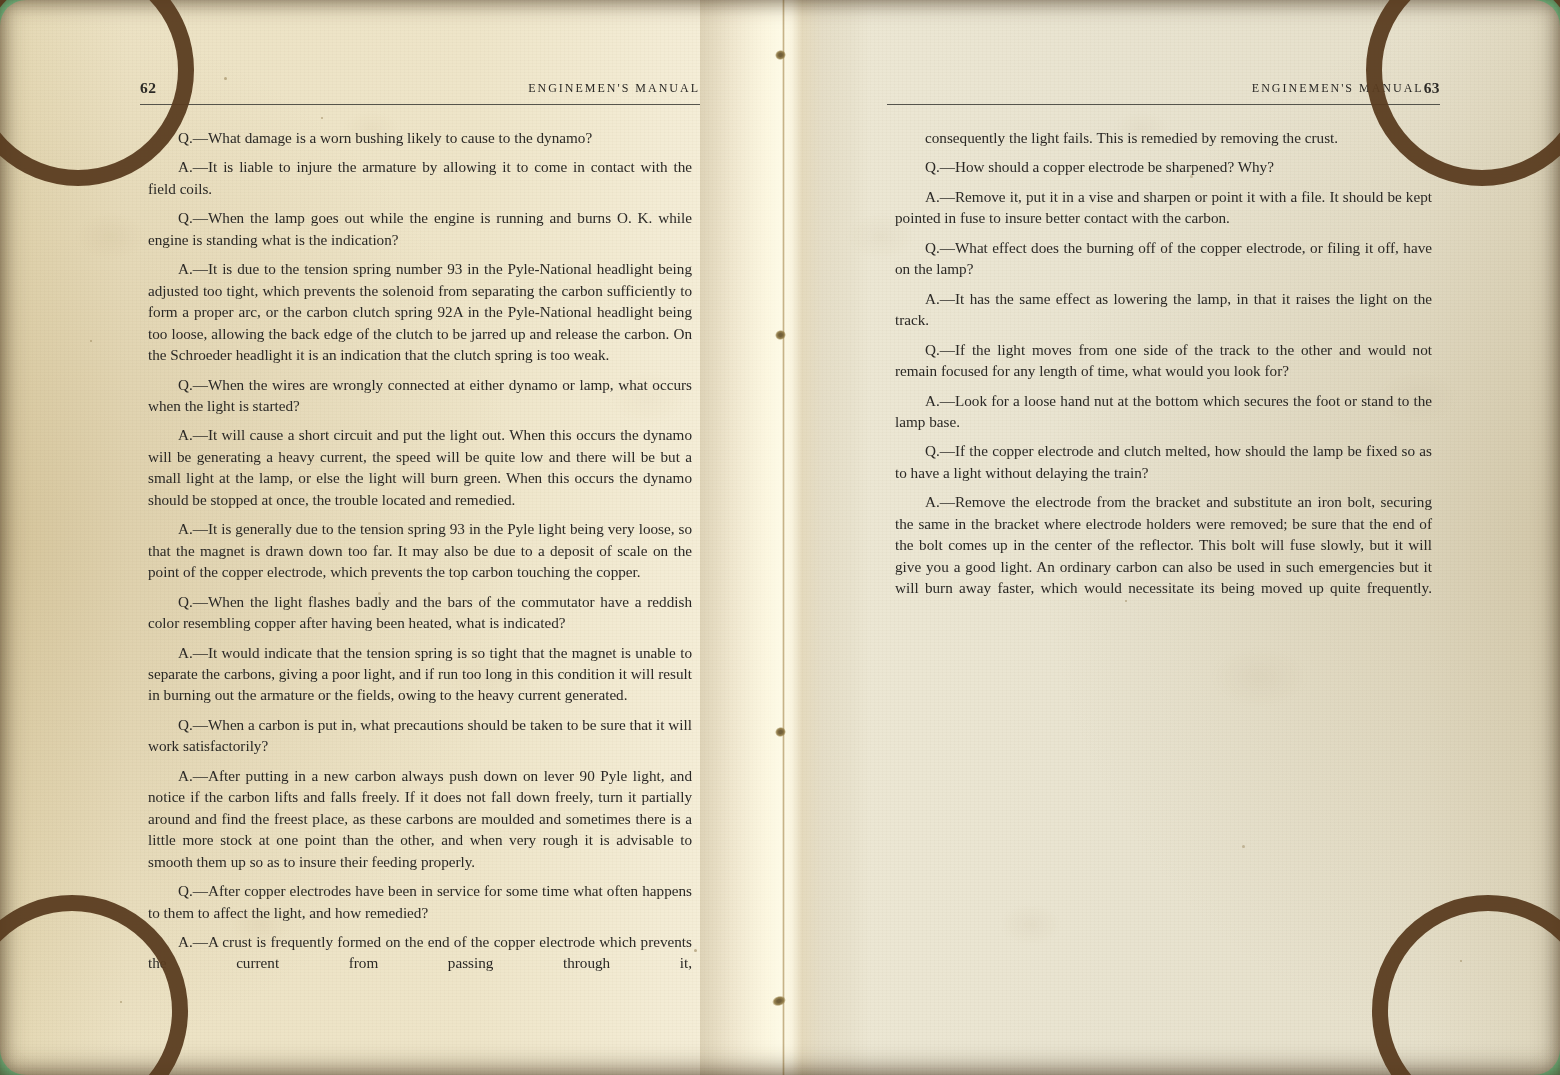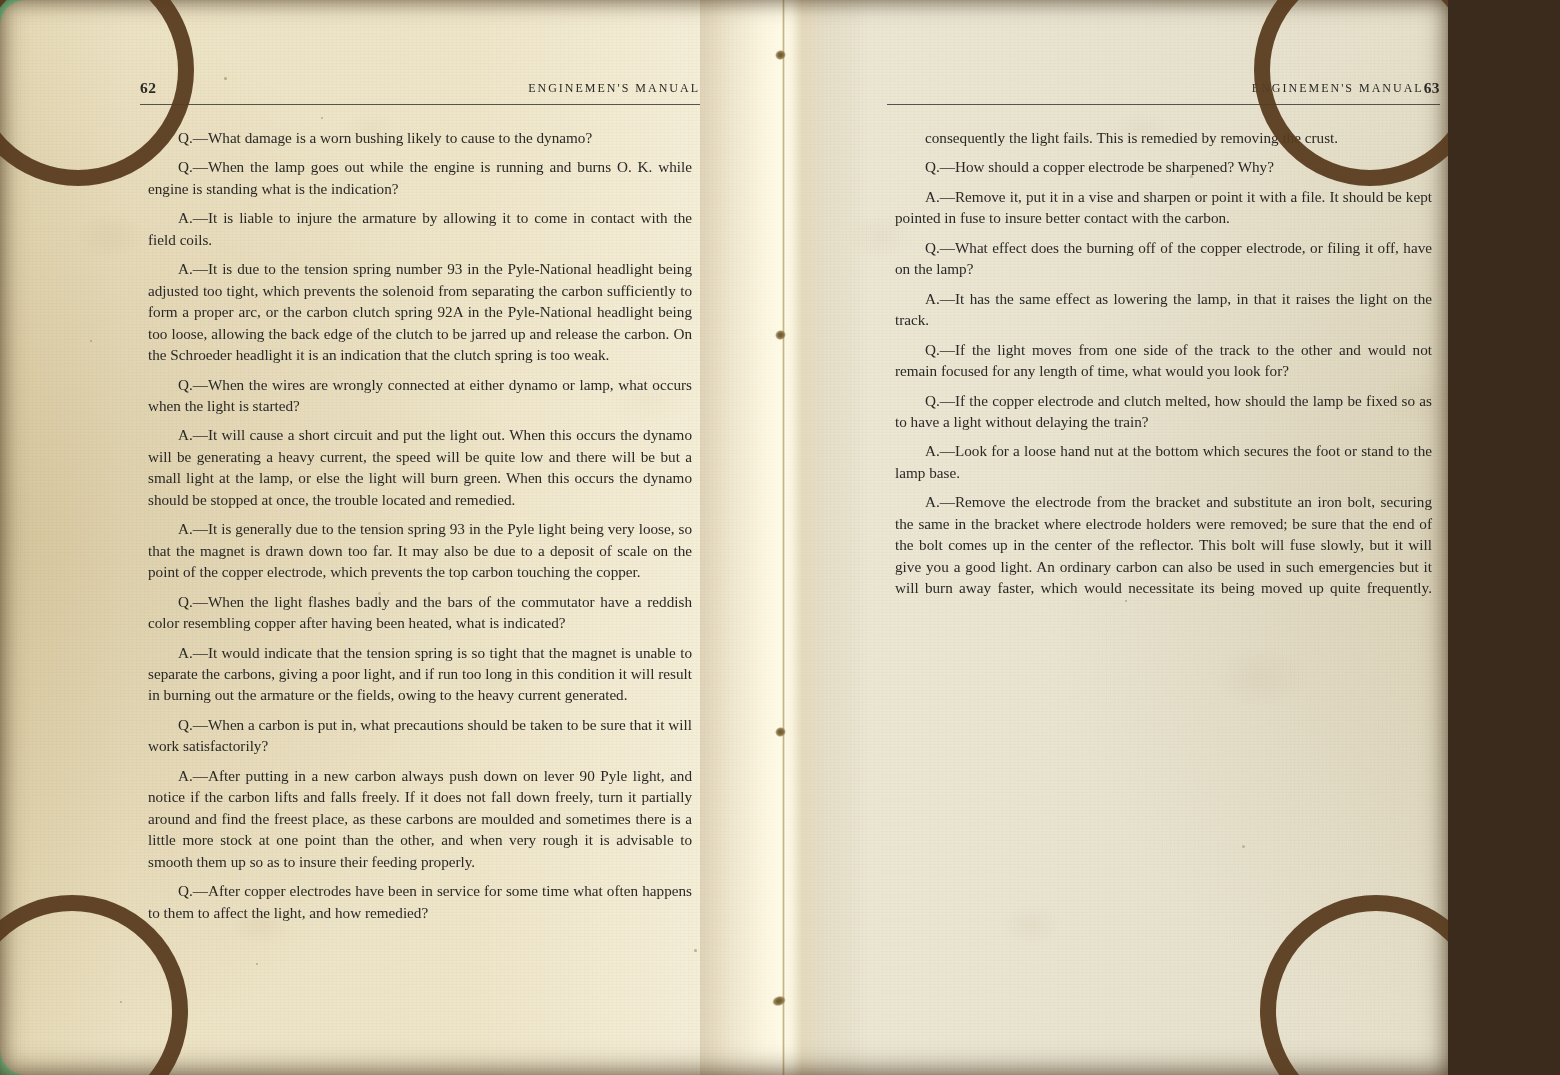--- a/index.html
+++ b/index.html
@@ -4,21 +4,21 @@
 <title>Enginemen's Manual — pages 62-63</title>
 <style>
   html,body{margin:0;padding:0;}
   body{
     width:1560px;height:1075px;
     background:#3a2b1c;
     font-family:"Liberation Serif","DejaVu Serif",serif;
     overflow:hidden;
   }
   .scan{
-    position:relative;width:1448px;height:1075px;overflow:hidden;
+    position:relative;width:1560px;height:1075px;overflow:hidden;
     background:#86efac;
   }
   
   .leaf{
     position:absolute;top:0;bottom:0;
   }
   .leaf-left{
     left:0;width:790px;
     background:
       radial-gradient(120% 90% at 0% 50%, rgba(176,150,96,.30) 0%, rgba(176,150,96,0) 55%),
@@ -141,31 +141,32 @@
 
     <div class="page">
       <div class="hdr" style="left:140px;right:90px;">
         <span class="folio">62</span>
         <span class="run-title">ENGINEMEN'S MANUAL</span>
       </div>
       <div class="rule" style="left:140px;width:560px;top:104px;"></div>
 
       <div class="col" id="col-left" style="left:140px;width:560px;top:119px;">
           <p>Q.—What damage is a worn bushing likely to cause to the dynamo?</p>
+          <p>A.—It is liable to injure the armature by allowing it to come in contact with the field coils.</p>
           <p>Q.—When the lamp goes out while the engine is running and burns O. K. while engine is standing what is the indication?</p>
-          <p>A.—It is liable to injure the armature by allowing it to come in contact with the field coils.</p>
           <p>A.—It is due to the tension spring number 93 in the Pyle-National headlight being adjusted too tight, which prevents the solenoid from separating the carbon sufficiently to form a proper arc, or the carbon clutch spring 92A in the Pyle-National headlight being too loose, allowing the back edge of the clutch to be jarred up and release the carbon.  On the Schroeder headlight it is an indication that the clutch spring is too weak.</p>
           <p>Q.—When the wires are wrongly connected at either dynamo or lamp, what occurs when the light is started?</p>
           <p>A.—It will cause a short circuit and put the light out.  When this occurs the dynamo will be generating a heavy current, the speed will be quite low and there will be but a small light at the lamp, or else the light will burn green.  When this occurs the dynamo should be stopped at once, the trouble located and remedied.</p>
           <p>A.—It is generally due to the tension spring 93 in the Pyle light being very loose, so that the magnet is drawn down too far.  It may also be due to a deposit of scale on the point of the copper electrode, which prevents the top carbon touching the copper.</p>
           <p>Q.—When the light flashes badly and the bars of the commutator have a reddish color resembling copper after having been heated, what is indicated?</p>
           <p>A.—It would indicate that the tension spring is so tight that the magnet is unable to separate the carbons, giving a poor light, and if run too long in this condition it will result in burning out the armature or the fields, owing to the heavy current generated.</p>
           <p>Q.—When a carbon is put in, what precautions should be taken to be sure that it will work satisfactorily?</p>
           <p>A.—After putting in a new carbon always push down on lever 90 Pyle light, and notice if the carbon lifts and falls freely.  If it does not fall down freely, turn it partially around and find the freest place, as these carbons are moulded and sometimes there is a little more stock at one point than the other, and when very rough it is advisable to smooth them up so as to insure their feeding properly.</p>
           <p>Q.—After copper electrodes have been in service for some time what often happens to them to affect the light, and how remedied?</p>
+          <p style="text-align-last: justify;">A.—A crust is frequently formed on the end of the copper electrode which prevents the current from passing through it,</p>
         </div>
     </div>
 
     <span class="speck" style="left:224px;top:77px;width:3px;height:3px;"></span>
     <span class="speck" style="left:321px;top:117px;width:2px;height:2px;"></span>
     <span class="speck" style="left:90px;top:340px;width:2px;height:2px;"></span>
     <span class="speck" style="left:378px;top:592px;width:3px;height:3px;opacity:.35;"></span>
     <span class="speck" style="left:256px;top:963px;width:2px;height:2px;"></span>
     <span class="speck" style="left:120px;top:1001px;width:2px;height:2px;"></span>
     <span class="speck" style="left:694px;top:949px;width:3px;height:3px;"></span>
@@ -183,22 +184,22 @@
       </div>
       <div class="rule" style="left:117px;width:553px;top:104px;"></div>
 
       <div class="col" id="col-right" style="left:117px;width:553px;top:119px;">
           <p>consequently the light fails.  This is remedied by removing the crust.</p>
           <p>Q.—How should a copper electrode be sharpened?  Why?</p>
           <p>A.—Remove it, put it in a vise and sharpen or point it with a file.  It should be kept pointed in fuse to insure better contact with the carbon.</p>
           <p>Q.—What effect does the burning off of the copper electrode, or filing it off, have on the lamp?</p>
           <p>A.—It has the same effect as lowering the lamp, in that it raises the light on the track.</p>
           <p>Q.—If the light moves from one side of the track to the other and would not remain focused for any length of time, what would you look for?</p>
+          <p>A.—Look for a loose hand nut at the bottom which secures the foot or stand to the lamp base.</p>
           <p>Q.—If the copper electrode and clutch melted, how should the lamp be fixed so as to have a light without delaying the train?</p>
-          <p>A.—Look for a loose hand nut at the bottom which secures the foot or stand to the lamp base.</p>
           <p style="text-align-last: justify;">A.—Remove the electrode from the bracket and substitute an iron bolt, securing the same in the bracket where electrode holders were removed; be sure that the end of the bolt comes up in the center of the reflector.  This bolt will fuse slowly, but it will give you a good light.  An ordinary carbon can also be used in such emergencies but it will burn away faster, which would necessitate its being moved up quite frequently.</p>
         </div>
     </div>
 
     <span class="speck" style="left:420px;top:175px;width:3px;height:3px;opacity:.35;"></span>
     <span class="speck" style="left:355px;top:600px;width:2px;height:2px;"></span>
     <span class="speck" style="left:472px;top:845px;width:3px;height:3px;opacity:.4;"></span>
     <span class="speck" style="left:690px;top:960px;width:2px;height:2px;"></span>
   </div>
 

